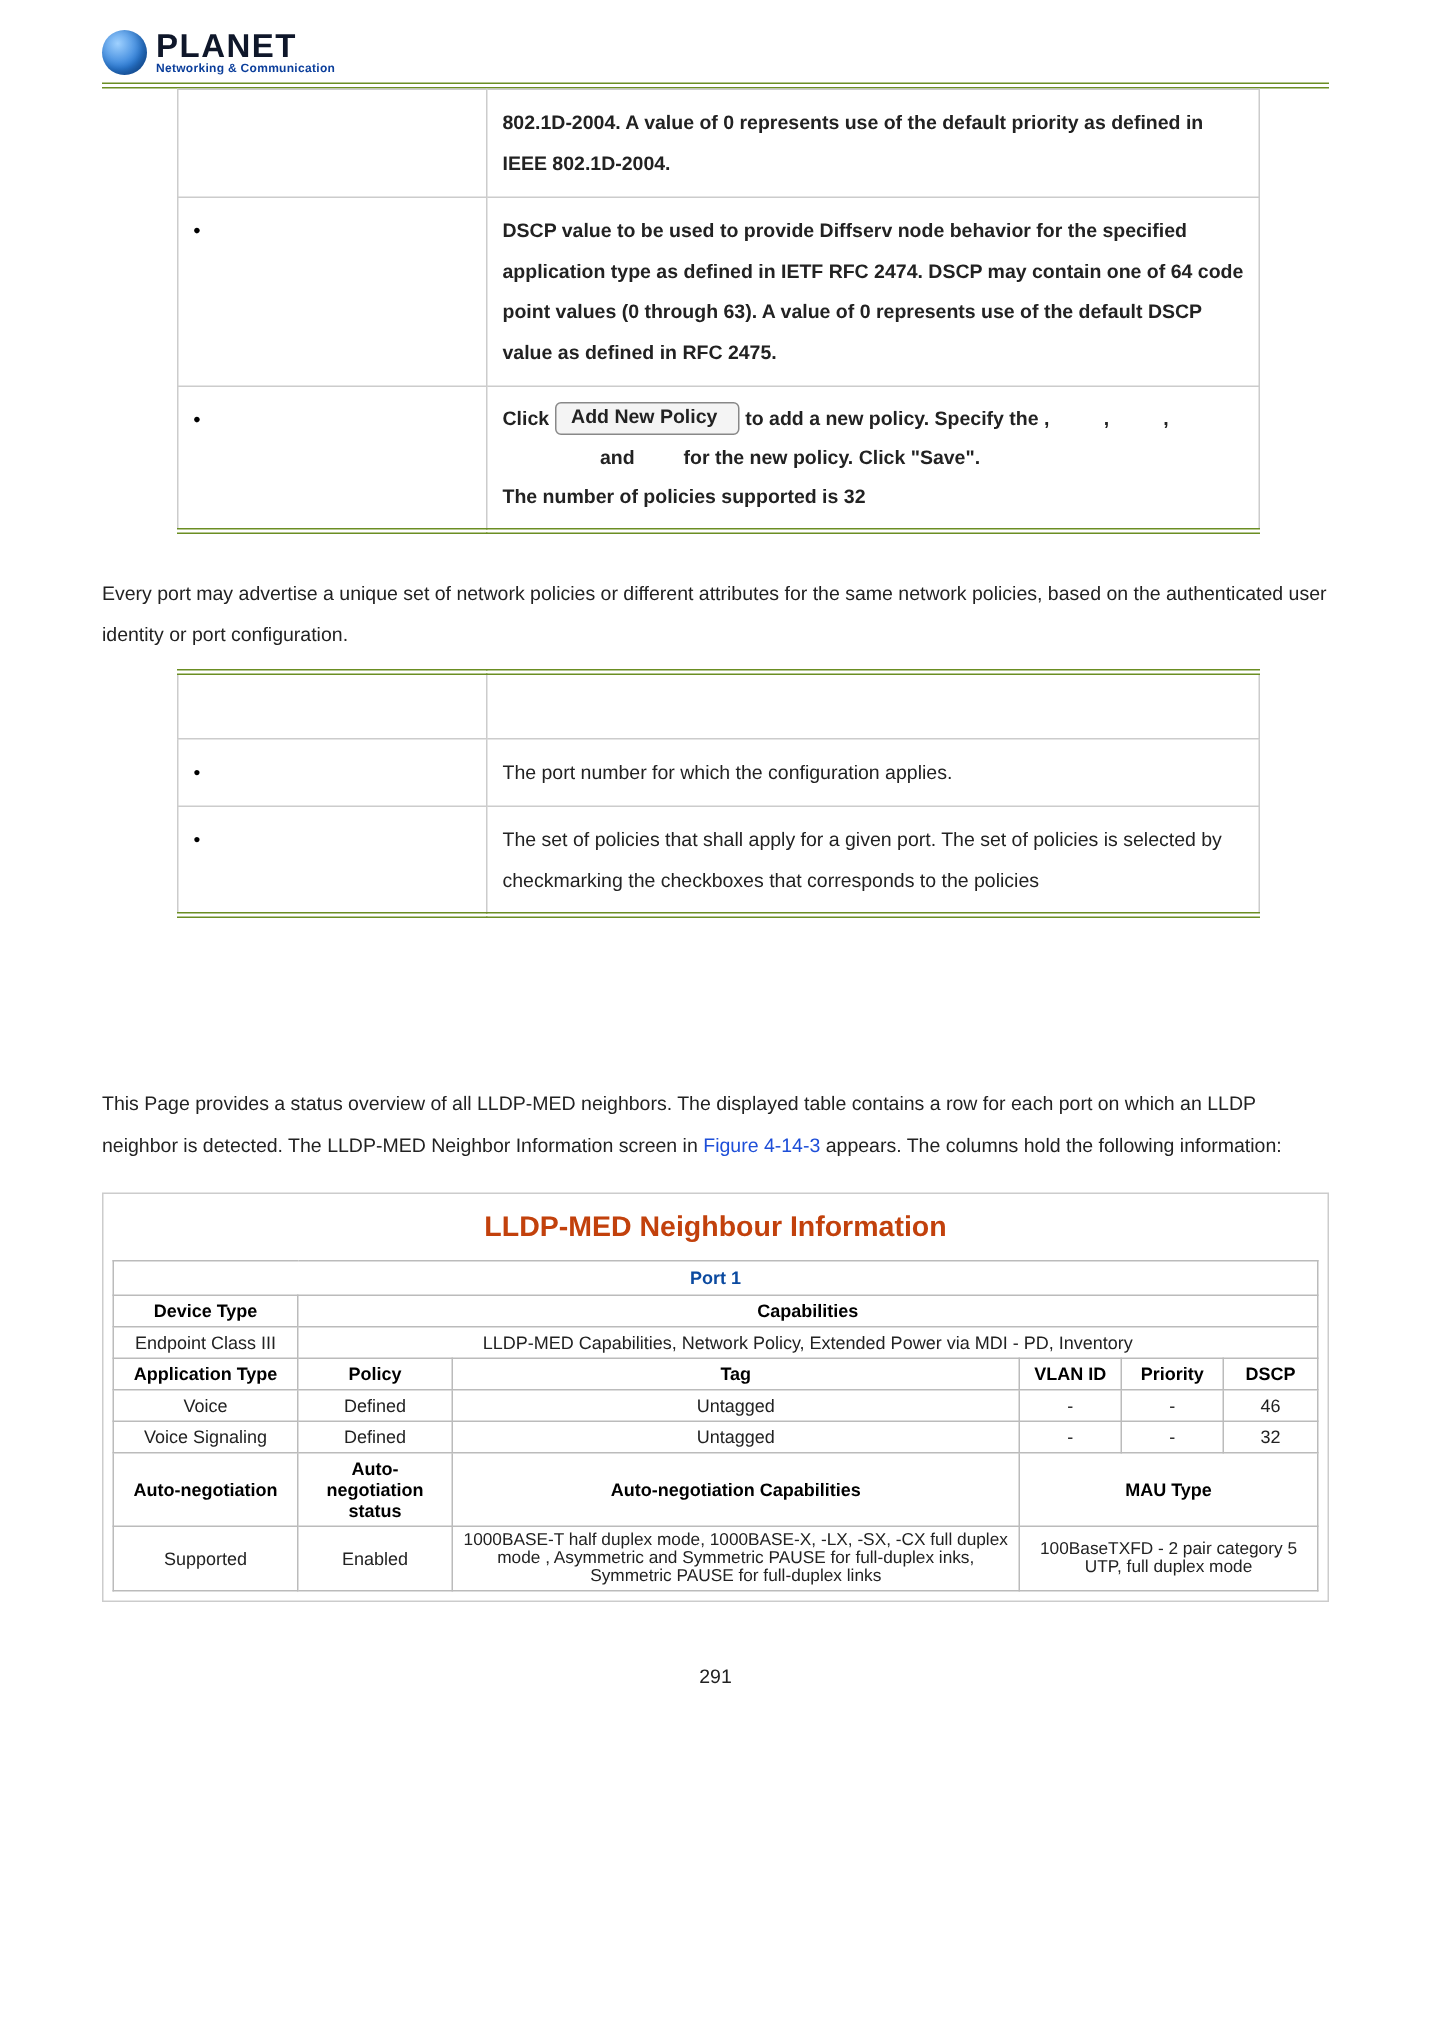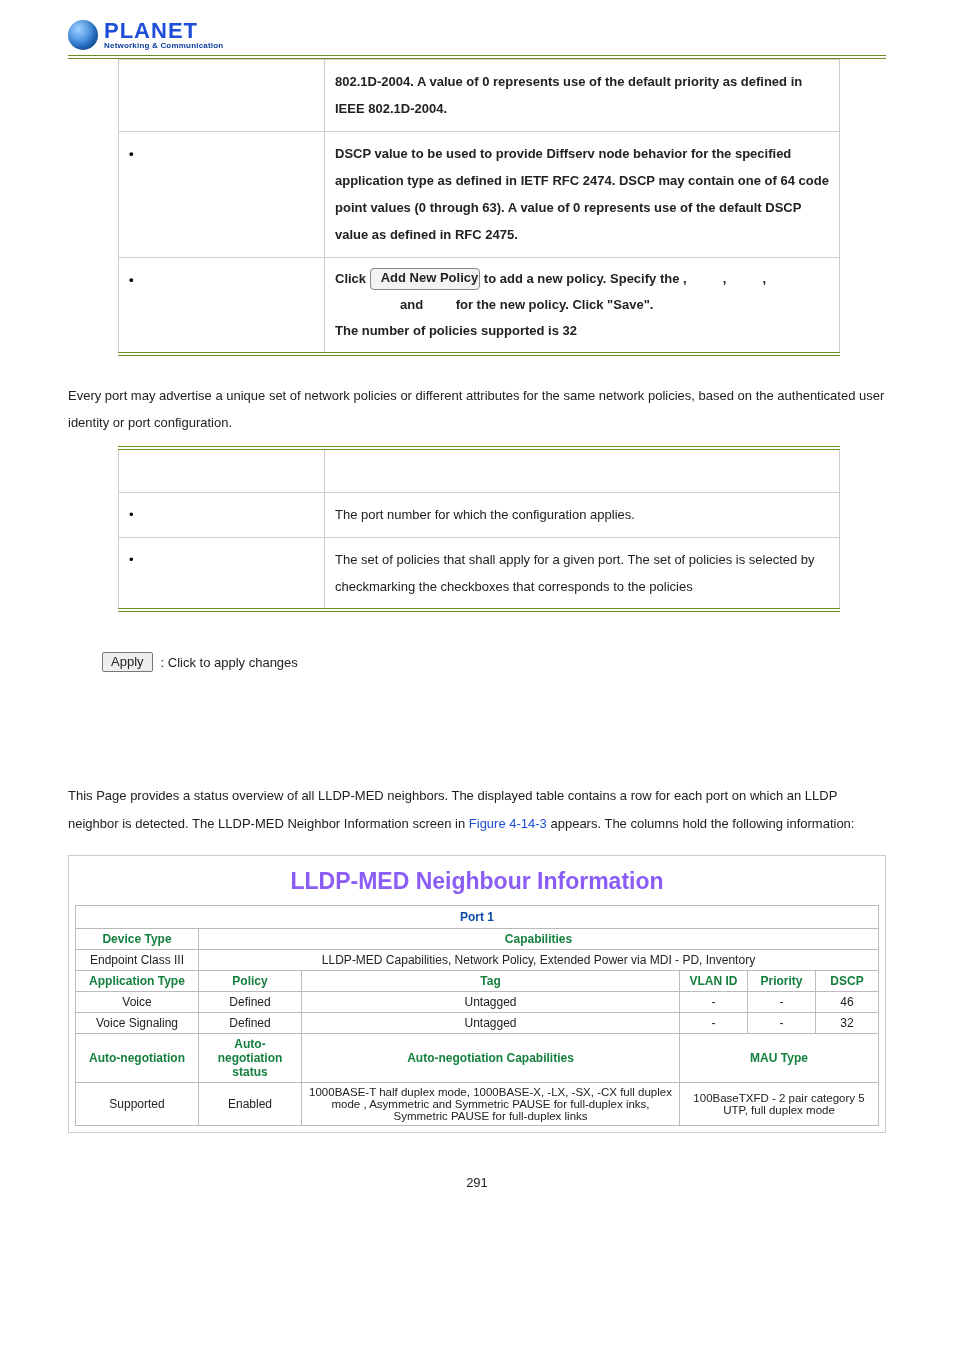--- a/index.html
+++ b/index.html
@@ -30,21 +30,21 @@
     flex-shrink:0;
   }
   .logo-globe::after{
     content:""; position:absolute; inset:0; border-radius:50%;
     box-shadow: inset -3px -3px 6px rgba(0,0,0,.25);
   }
   .logo-text { line-height: 1; }
   .logo-text .t1 {
     font-family: "Arial Black", Arial, sans-serif;
     font-weight: 900; letter-spacing: 1px;
-    font-size: 22px; color: #1d4ed8;
+    font-size: 22px; color: #0f172a;
   }
   .logo-text .t2 {
     font-size: 8px; color:#0b3e9b; font-weight:700;
     letter-spacing:.2px;
   }
   .top-rule {
     border: none;
     border-top: 4px double #6b8e23;
     margin: 2px 0 0 0;
   }
@@ -71,21 +71,21 @@
   }
   .bullet-cell::before {
     content: "\2022";
     margin-right: 10px;
     color:#000;
   }
   .btn-inline {
     display:inline-block;
     border:1px solid #888;
     border-radius:4px;
-    padding:1px 1px 2px 10px;
+    padding:1px 14px 2px 10px;
     background:#f4f4f4;
     font-family: Arial, sans-serif;
     font-size: 13px;
     line-height:1.3;
     vertical-align: middle;
   }
   .body-para {
     line-height: 2.1;
     margin: 26px 0 10px 0;
     font-size:13px;
@@ -107,37 +107,37 @@
   }
   .link { color:#1d4ed8; }
   
   .fig-wrap {
     margin: 18px 0 0 0;
     border:1px solid #ccc;
     padding:6px 6px 6px 6px;
   }
   .fig-title {
     text-align:center;
-    color:#8b5cf6;
+    color:#c2410c;
     font-weight:700;
-    font-size:23px;
+    font-size:19px;
     padding:6px 0 10px 0;
   }
   table.fig {
     width:100%;
     border-collapse: collapse;
     font-size:12px;
   }
   table.fig th, table.fig td {
     border:1px solid #bbb;
     padding:3px 6px;
     text-align:center;
   }
   table.fig th.hdr {
-    color:#15803d;
+    color:#000000;
     font-weight:700;
     background:#fff;
   }
   table.fig .port-row th {
     color:#0b4aa0;
     font-weight:700;
     padding:4px 0;
   }
   .page-num {
     text-align:center;
@@ -205,24 +205,20 @@
       <td>The port number for which the configuration applies.</td>
     </tr>
     <tr>
       <td class="bullet-cell"></td>
       <td>The set of policies that shall apply for a given port. The set of policies is selected by checkmarking the checkboxes that corresponds to the policies</td>
     </tr>
   </tbody>
     </table>
 
   <div class="buttons-block">
-    <div class="buttons-row">
-      <span class="btn-box">Apply</span>
-      <span>: Click to apply changes</span>
-    </div>
   </div>
 
   <p class="body-para" style="margin-top:110px;">
     <span>This Page provides a status overview of all LLDP-MED neighbors. The displayed table contains a row for each port on which an LLDP neighbor is detected. The LLDP-MED Neighbor Information screen in </span><span class="link">Figure 4-14-3</span><span> appears. The columns hold the following information:</span>
   </p>
 
   <div class="fig-wrap">
     <div class="fig-title">LLDP-MED Neighbour Information</div>
     <table class="fig">
       <tbody>

